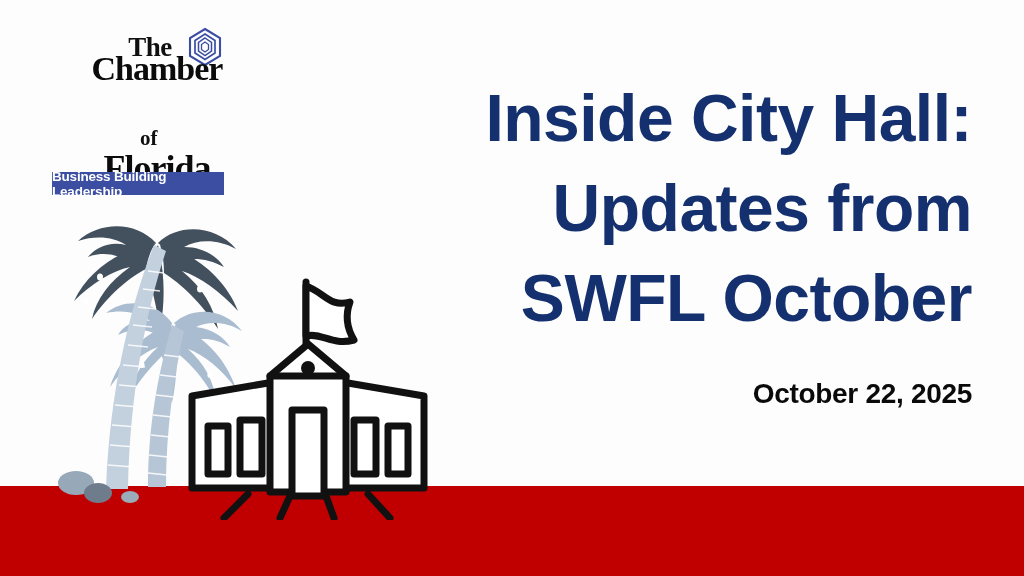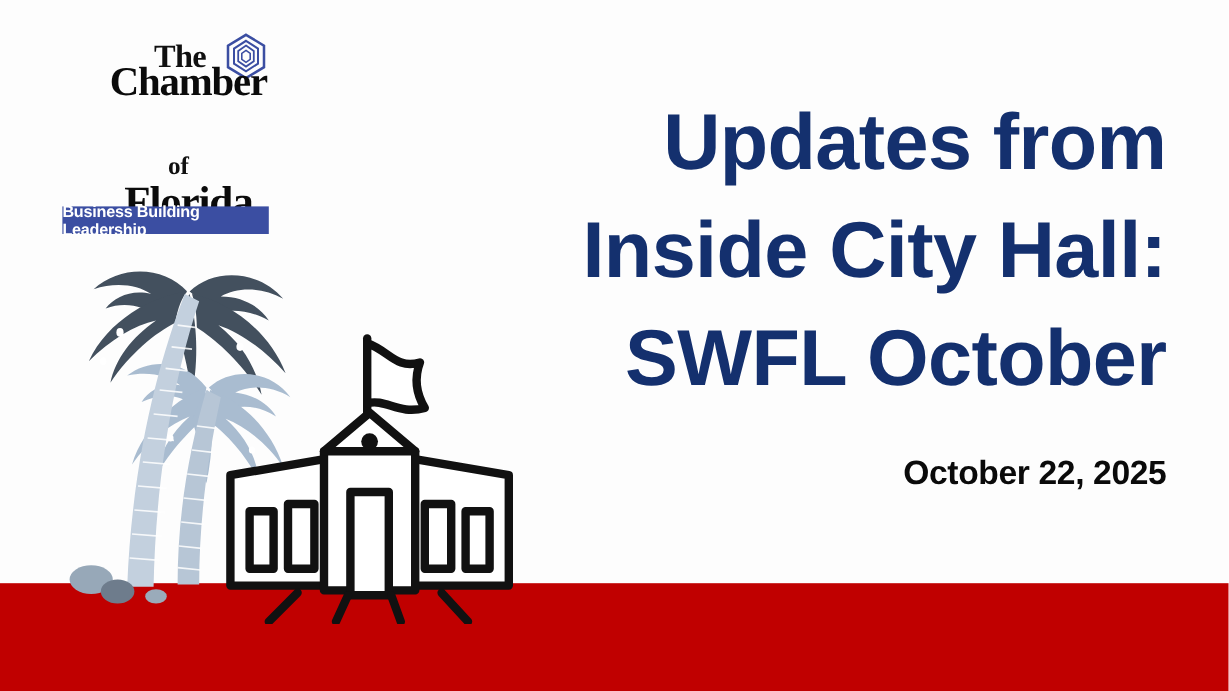--- a/index.html
+++ b/index.html
@@ -295,20 +295,20 @@
         <path d="M112 226 L 102 248" fill="none"></path>
         <path d="M148 226 L 156 248" fill="none"></path>
         <path d="M190 224 L 212 248" fill="none"></path>
       </g>
 
       <circle cx="130" cy="98" r="7" fill="#111111"></circle>
     </svg>
   </div>
 
   <div class="title-block">
+    <div class="title-line">Inside City Hall:</div>
     <div class="title-line">Updates from</div>
-    <div class="title-line">Inside City Hall:</div>
     <div class="title-line">SWFL October</div>
   </div>
 
   <div class="event-date">October 22, 2025</div>
 
 </div>
 
 </body></html>

